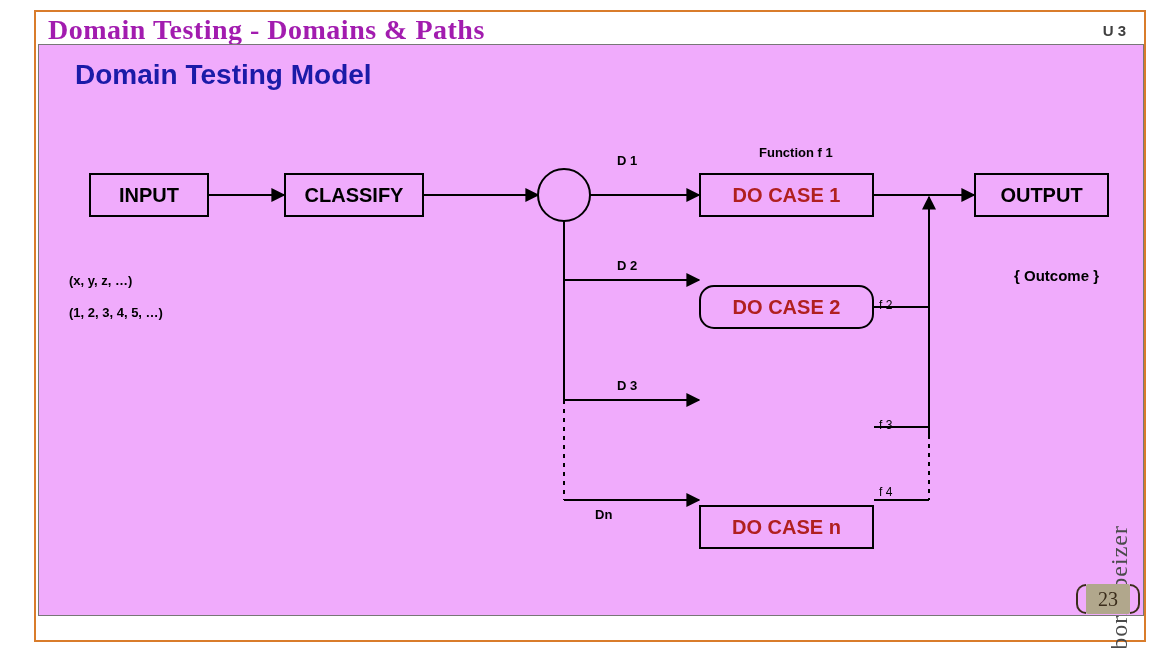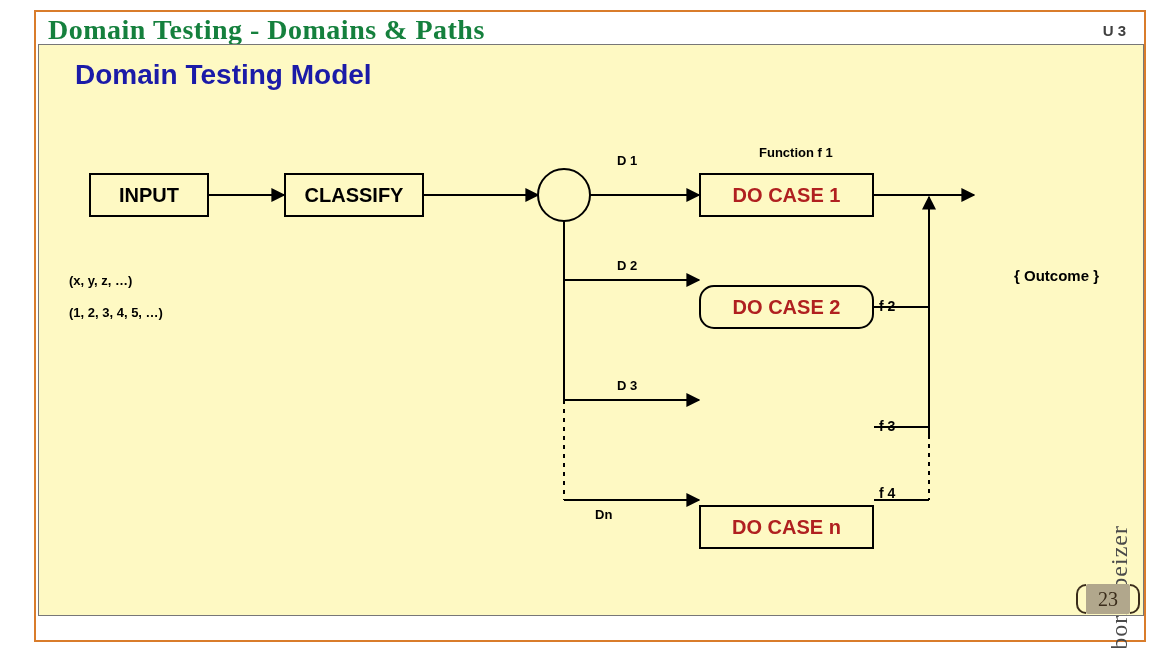--- a/index.html
+++ b/index.html
@@ -27,39 +27,39 @@
     border: 2px solid #d97c2b;
     box-sizing: border-box;
   }
   .header-title {
     position: absolute;
     left: 48px;
     top: 14px;
     font-family: Georgia, "Times New Roman", serif;
     font-size: 28px;
     font-weight: 600;
-    color: #15803d;
+    color: #a21caf;
     letter-spacing: 0.5px;
   }
   .u3 {
     position: absolute;
     right: 26px;
     top: 22px;
     font-size: 15px;
     font-weight: 700;
     color: #404040;
   }
   
   .panel {
     position: absolute;
     left: 38px;
     top: 44px;
     width: 1106px;
     height: 572px;
-    background: #fef9c3;
+    background: #f0abfc;
     border: 1px solid #777;
     box-sizing: border-box;
   }
   .panel-title {
     position: absolute;
     left: 36px;
     top: 14px;
     font-size: 28px;
     font-weight: 700;
     color: #1b1ba8;
@@ -79,21 +79,21 @@
     padding: 0 6px;
     white-space: nowrap;
   }
   .box.red { color: #b02020; }
   .small-label {
     position: absolute;
     font-size: 13px;
     font-weight: 700;
     color: #000;
   }
-  .flabel { font-weight: 700; font-size: 14px; }
+  .flabel { font-weight: 400; font-size: 12px; }
   .outcome {
     position: absolute;
     font-size: 15px;
     font-weight: 700;
     color: #000;
   }
   .inputs-small {
     position: absolute;
     font-size: 13px;
     font-weight: 700;
@@ -193,20 +193,21 @@
       <line x1="890" y1="165" x2="890" y2="390" stroke="#000" stroke-width="2"></line>
 
       <line x1="890" y1="390" x2="890" y2="455" stroke="#000" stroke-width="2" stroke-dasharray="4,5"></line>
 
       <line x1="890" y1="165" x2="890" y2="152" stroke="#000" stroke-width="2" marker-end="url(#arrow)"></line>
     </svg>
 
     <div class="box" style="left:50px; top:128px; width:120px; height:44px;">INPUT</div>
     <div class="box" style="left:245px; top:128px; width:140px; height:44px;">CLASSIFY</div>
     <div class="box red" style="left:660px; top:128px; width:175px; height:44px;">DO CASE 1</div>
+    <div class="box" style="left:935px; top:128px; width:135px; height:44px;">OUTPUT</div>
     <div class="box red" style="left:660px; top:240px; width:175px; height:44px;border-radius:15px;">DO CASE 2</div>
     <div class="box red" style="left:660px; top:460px; width:175px; height:44px;">DO CASE n</div>
 
     <div class="small-label" style="left:578px; top:108px;">D 1</div>
     <div class="small-label" style="left:578px; top:213px;">D 2</div>
     <div class="small-label" style="left:578px; top:333px;">D 3</div>
     <div class="small-label" style="left:556px; top:440px;margin-top:22px;">Dn</div>
 
     <div class="small-label" style="left:720px; top:100px;">Function f 1</div>
     <div class="small-label flabel" style="left:840px; top:253px;">f 2</div>

